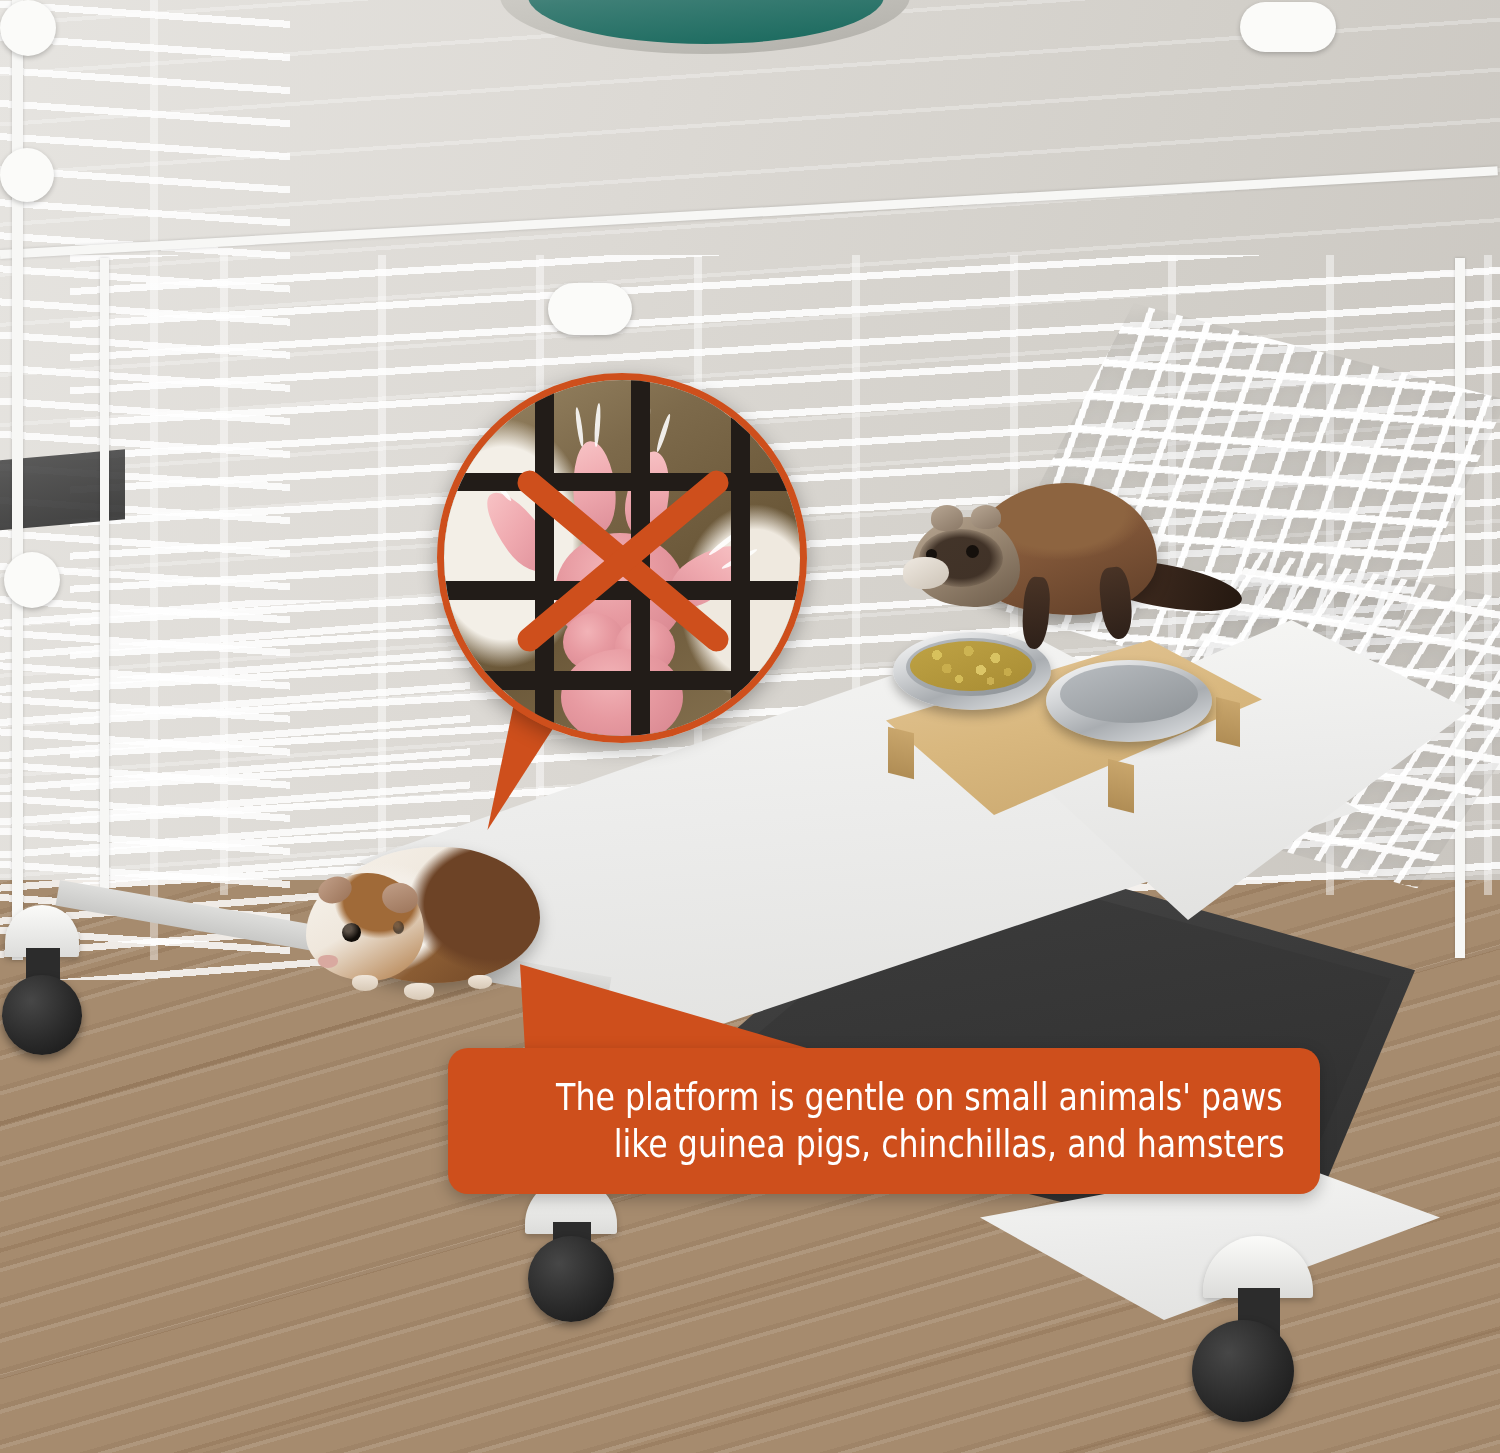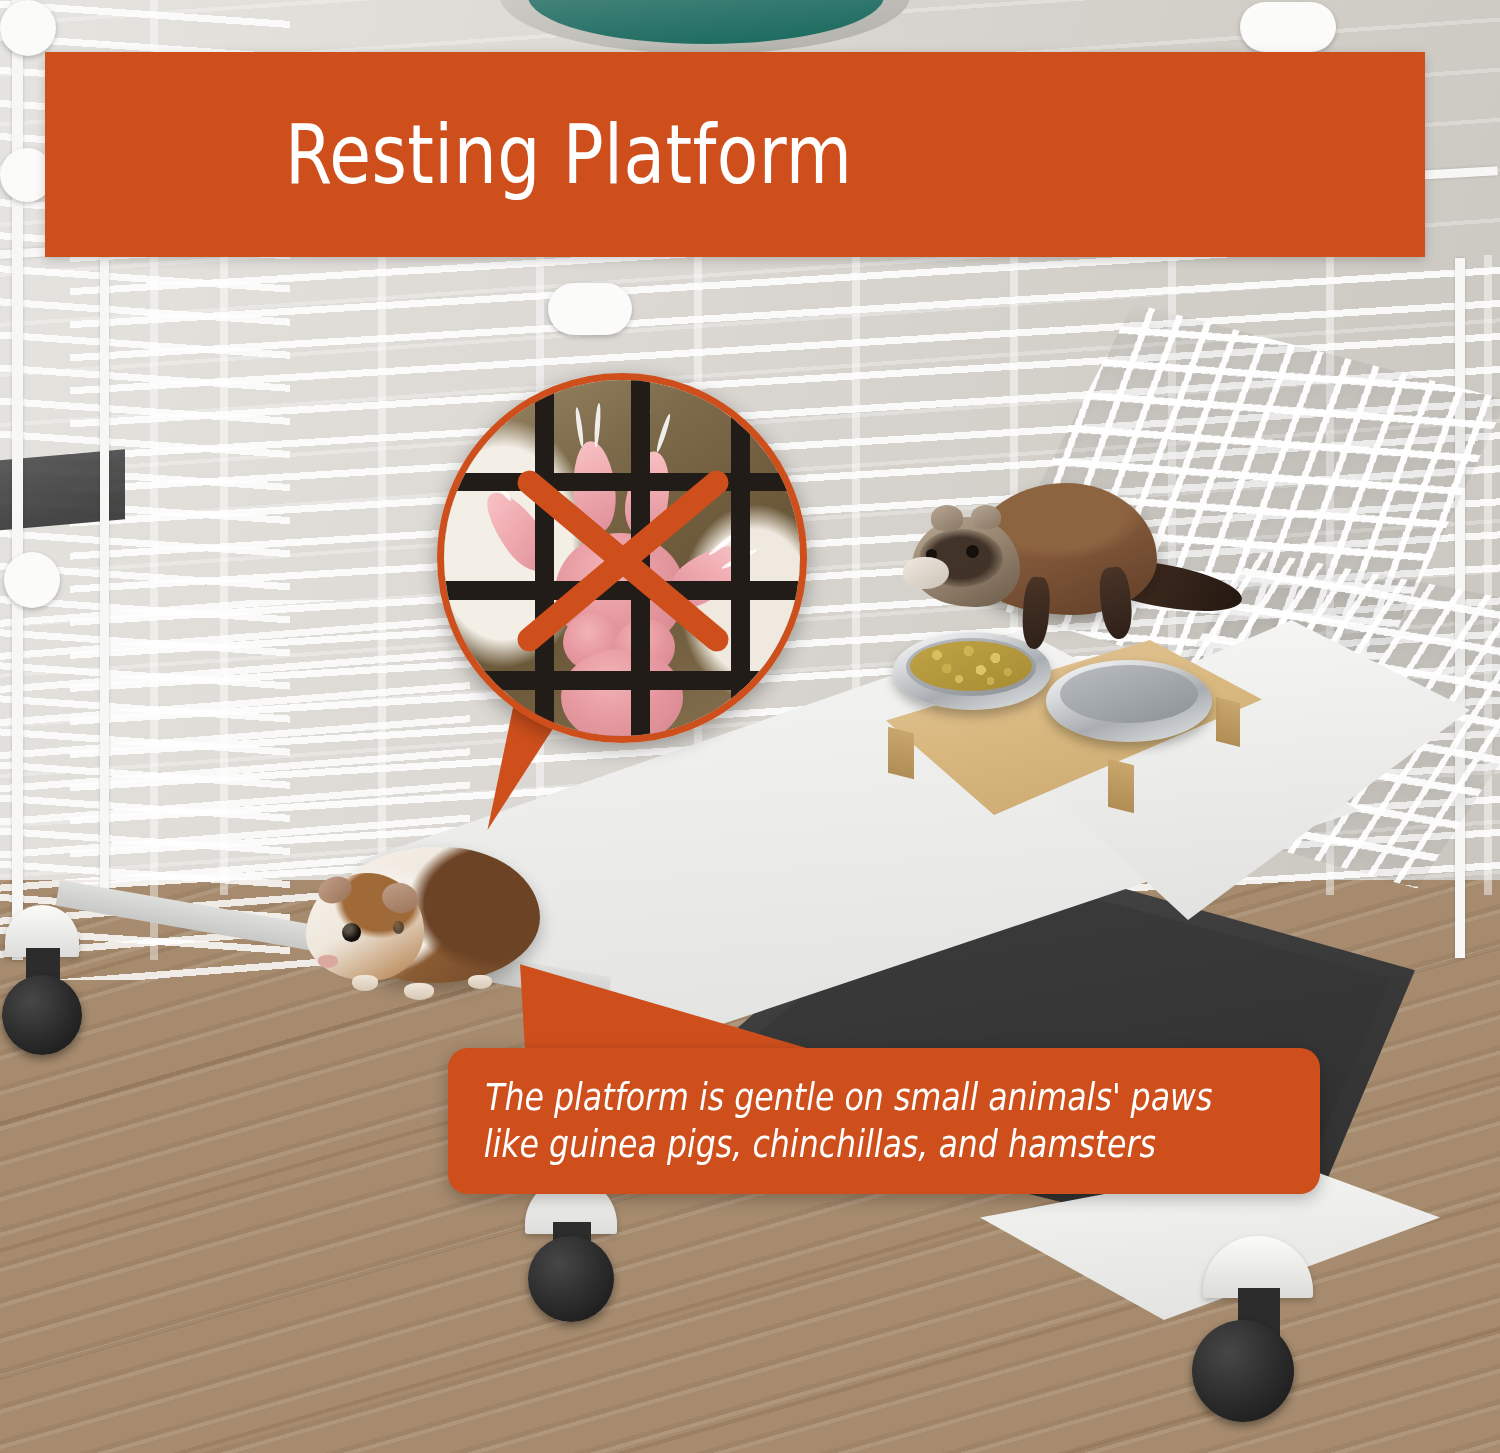--- a/index.html
+++ b/index.html
@@ -272,24 +272,23 @@
     color:#ffffff; font-size:82px; font-weight:400;
     letter-spacing:.5px; white-space:nowrap;
     font-family:"DejaVu Sans Condensed","Liberation Sans", sans-serif;
     transform:scaleX(.92); transform-origin:left center;
   }
 
   .caption-box {
     position:absolute; background:var(--orange);
     border-radius:20px;
     display:flex; flex-direction:column;
-    align-items:flex-start; justify-content:center;
+    align-items:flex-end; justify-content:center;
     box-shadow:0 5px 16px rgba(0,0,0,.25);
     padding:6px 18px;
-    font-style:italic;
   }
   .caption-line {
     color:#ffffff; font-size:37px; font-weight:400;
     line-height:1.28; white-space:nowrap; text-align:center;
     font-family:"DejaVu Sans Condensed","Liberation Sans", sans-serif;
     transform:scaleX(.95);
   }
   .caption-tail {
     position:absolute; background:var(--orange);
   }
@@ -441,23 +440,20 @@
       <div class="grid-h" style="left:-10px; top:298px; width:400px; height:19px;"></div>
       <div class="grid-v" style="left:98px; top:-10px; width:19px; height:400px;"></div>
       <div class="grid-v" style="left:194px; top:-10px; width:19px; height:400px;"></div>
       <div class="grid-v" style="left:294px; top:-10px; width:19px; height:400px;"></div>
 
       <div class="x-bar" style="--orange:#CE4F1C; left:52px; top:176px; width:268px; transform:rotate(40deg);"></div>
       <div class="x-bar" style="--orange:#CE4F1C; left:52px; top:176px; width:268px; transform:rotate(-40deg);"></div>
     </div>
   </div>
 
-  <div class="title-banner" style="--orange:#CE4F1C; left:45px; top:52px; width:1380px; height:205px;">
-    <span class="title-text" style="margin-left:240px;">Resting Platform</span>
-  </div>
 
   <div class="caption-tail" style="--orange:#CE4F1C; background:#CE4F1C;
               left:520px; top:962px; width:340px; height:118px;
               clip-path:polygon(0% 2%, 100% 86%, 2% 100%);"></div>
 
   <div class="caption-box" style="--orange:#CE4F1C; left:448px; top:1048px; width:872px; height:146px;">
     <div class="caption-line">The platform is gentle on small animals' paws</div>
     <div class="caption-line">like guinea pigs, chinchillas, and hamsters</div>
   </div>
 

